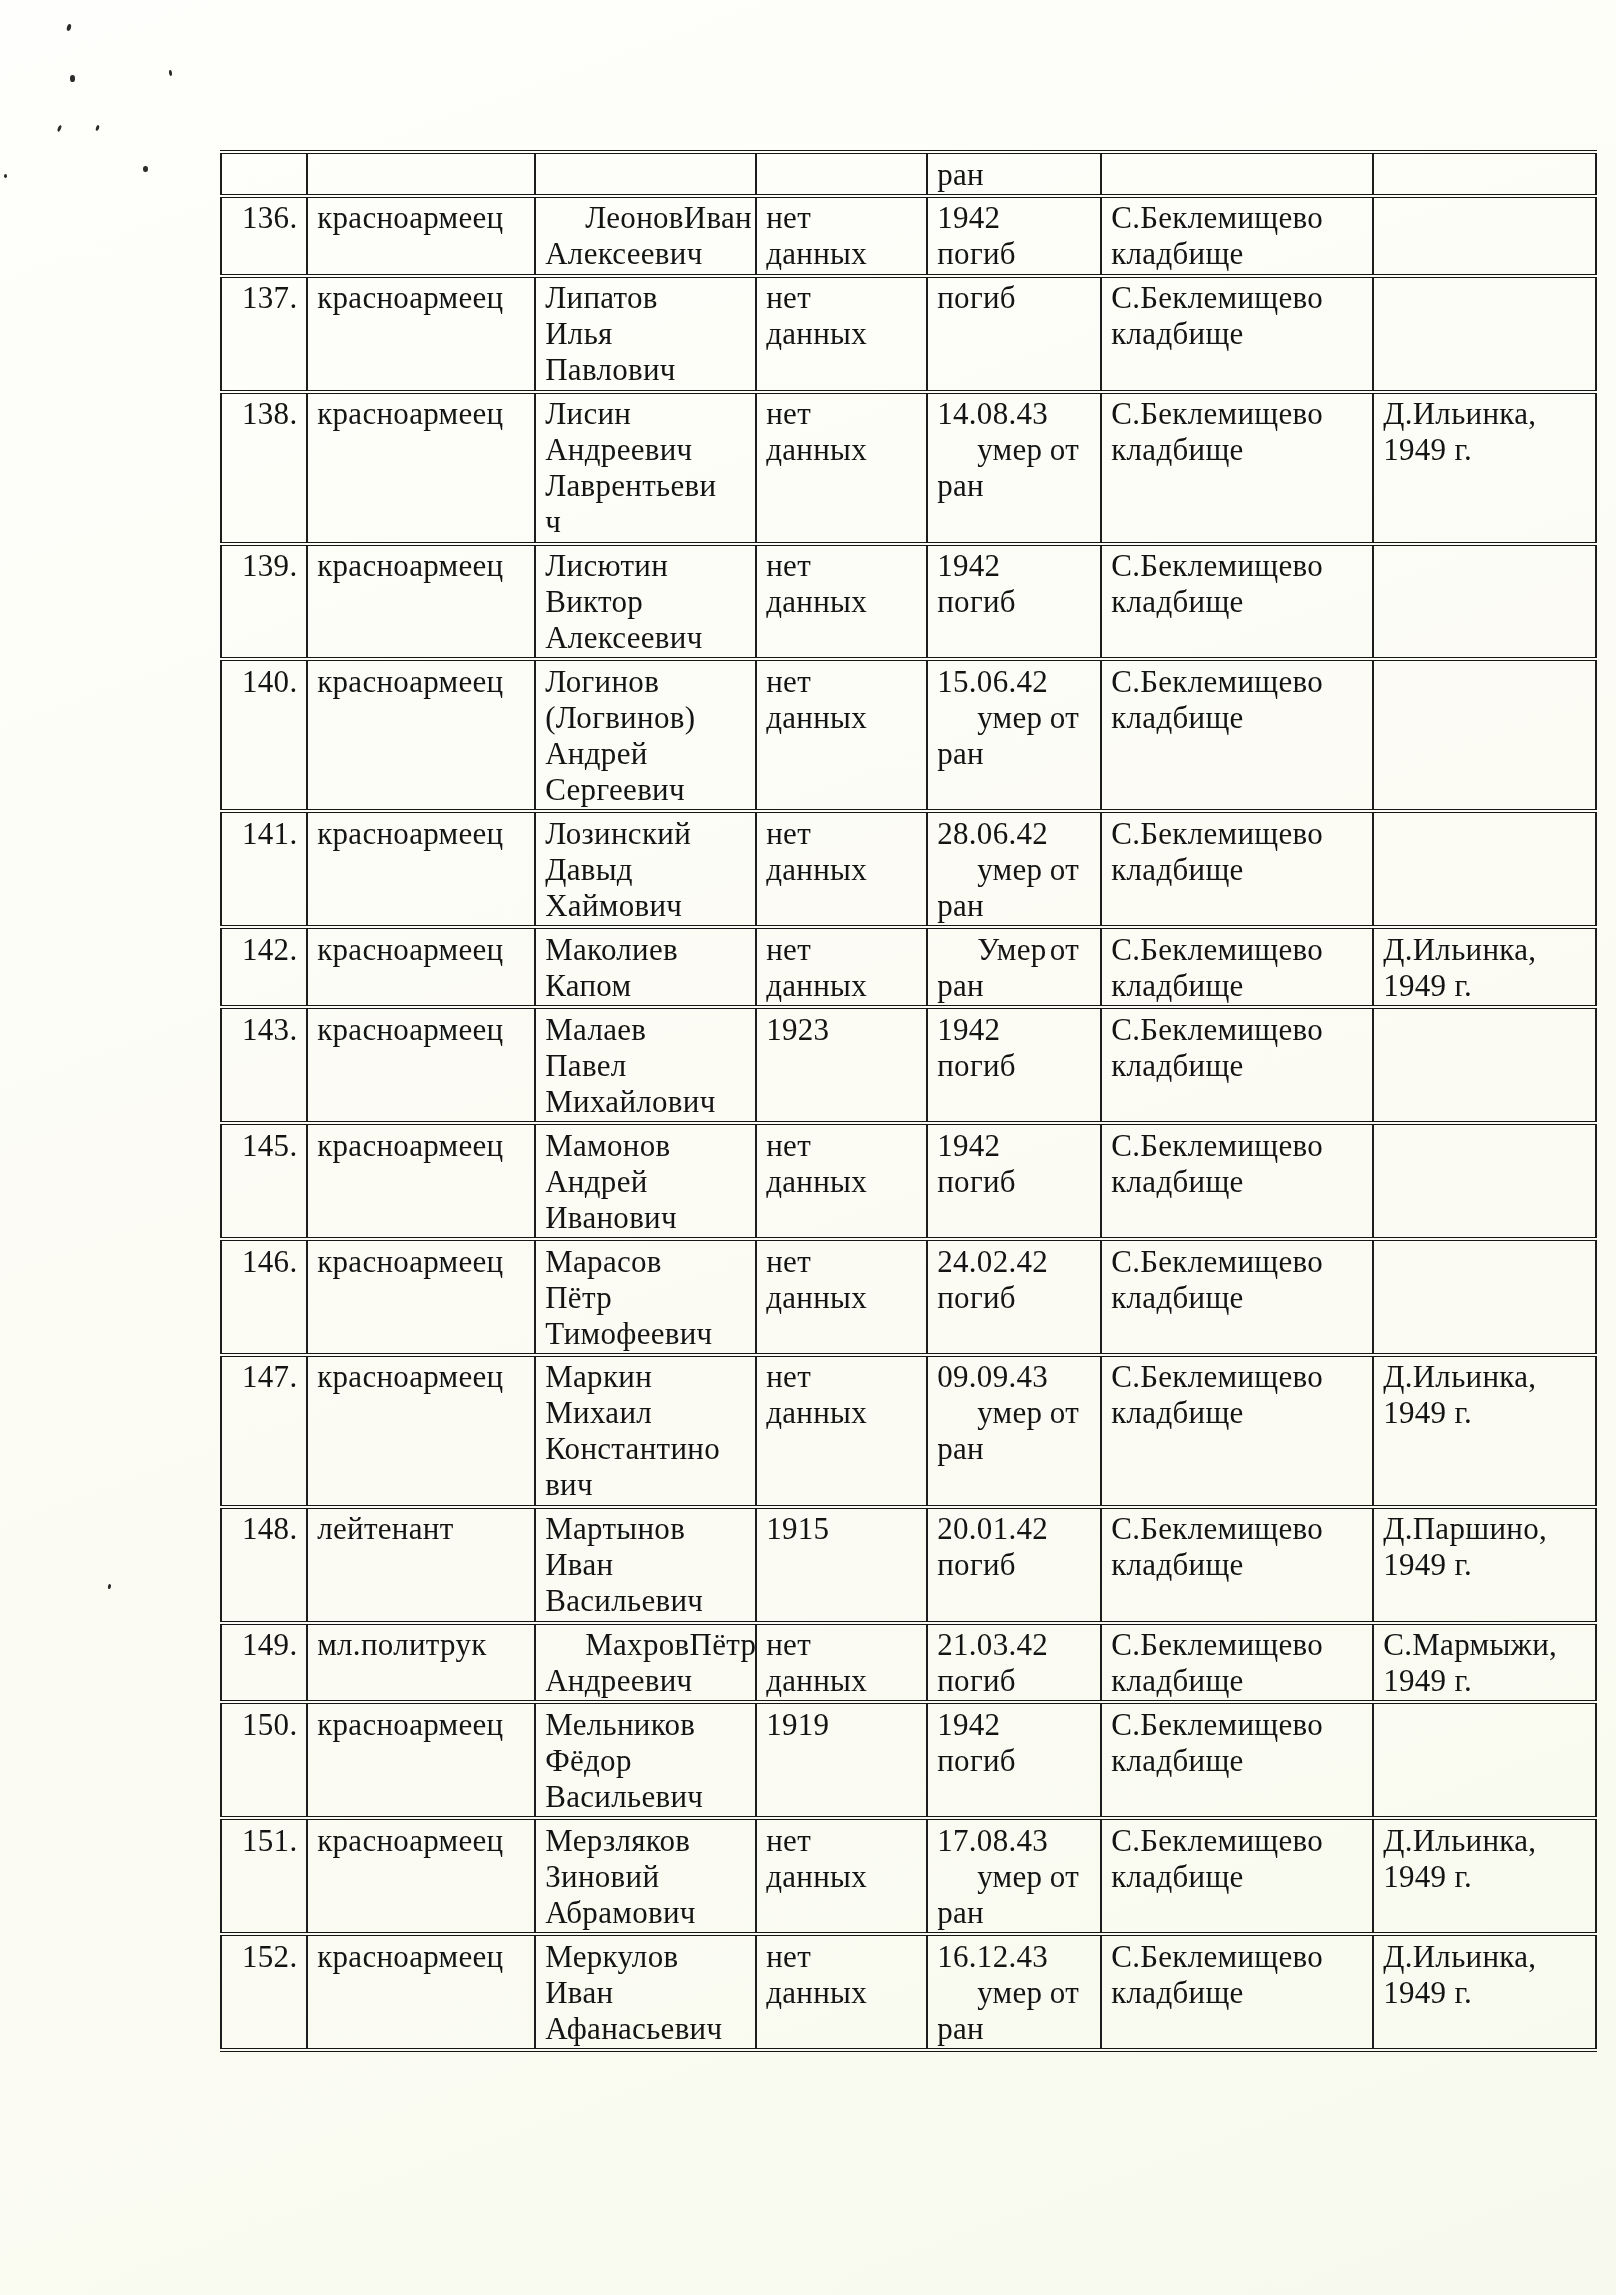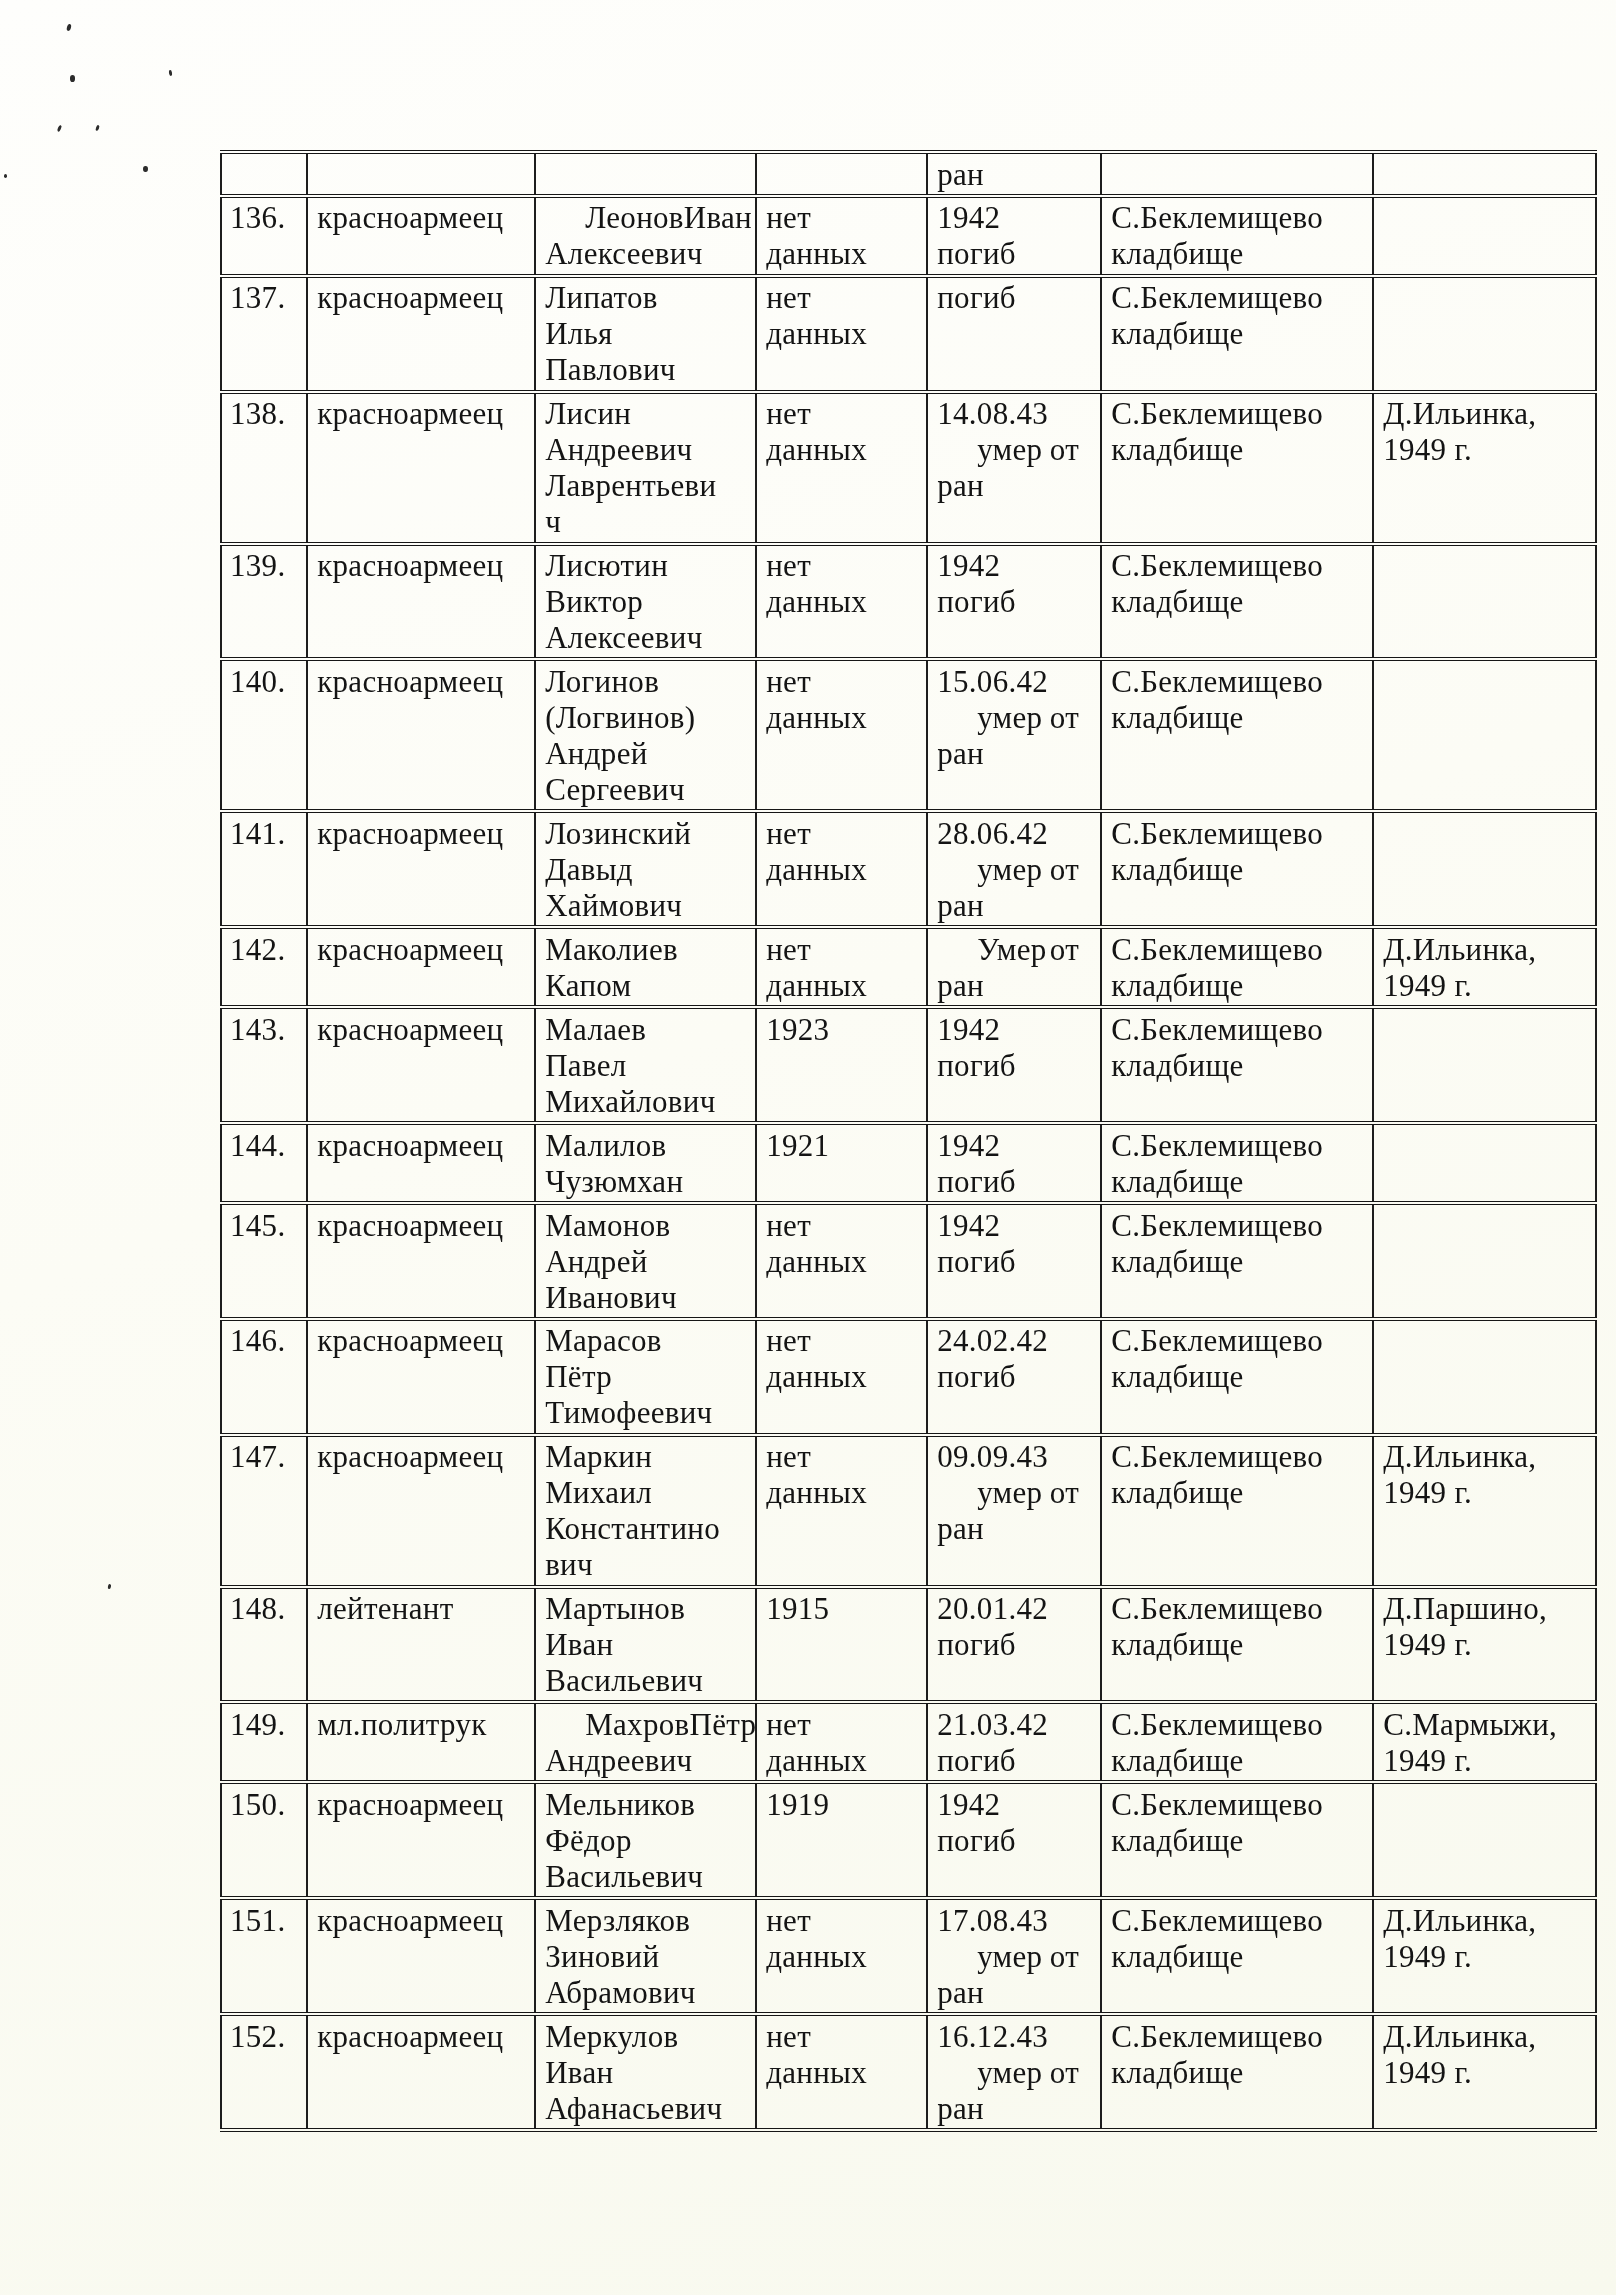--- a/index.html
+++ b/index.html
@@ -19,21 +19,21 @@
   }
   td {
     border-left: 2px solid #1d1d1d;
     border-right: 2px solid #1d1d1d;
     border-top: 4px double #161616;
     border-bottom: 4px double #161616;
     vertical-align: top;
     padding: 2.6px 4px 1.3px 9.2px;
     overflow: hidden;
   }
-  td.num { padding-left: 8px; }
+  td.num { padding-left: 20px; }
   .line {
     font-size: 31px;
     line-height: 36px;
     letter-spacing: 0.3px;
     color: #141414;
     white-space: nowrap;
   }
   .line.j {
     display: flex;
     justify-content: space-between;
@@ -304,44 +304,20 @@
             <div class="line">погиб</div>
           </td>
           <td>
             <div class="line">С.Беклемищево</div>
             <div class="line">кладбище</div>
           </td>
           <td></td>
         </tr>
         <tr>
           <td class="num">
-            <div class="line">144.</div>
-          </td>
-          <td>
-            <div class="line">красноармеец</div>
-          </td>
-          <td>
-            <div class="line">Малилов</div>
-            <div class="line">Чузюмхан</div>
-          </td>
-          <td>
-            <div class="line">1921</div>
-          </td>
-          <td>
-            <div class="line">1942</div>
-            <div class="line">погиб</div>
-          </td>
-          <td>
-            <div class="line">С.Беклемищево</div>
-            <div class="line">кладбище</div>
-          </td>
-          <td></td>
-        </tr>
-        <tr>
-          <td class="num">
             <div class="line">145.</div>
           </td>
           <td>
             <div class="line">красноармеец</div>
           </td>
           <td>
             <div class="line">Мамонов</div>
             <div class="line">Андрей</div>
             <div class="line">Иванович</div>
           </td>

